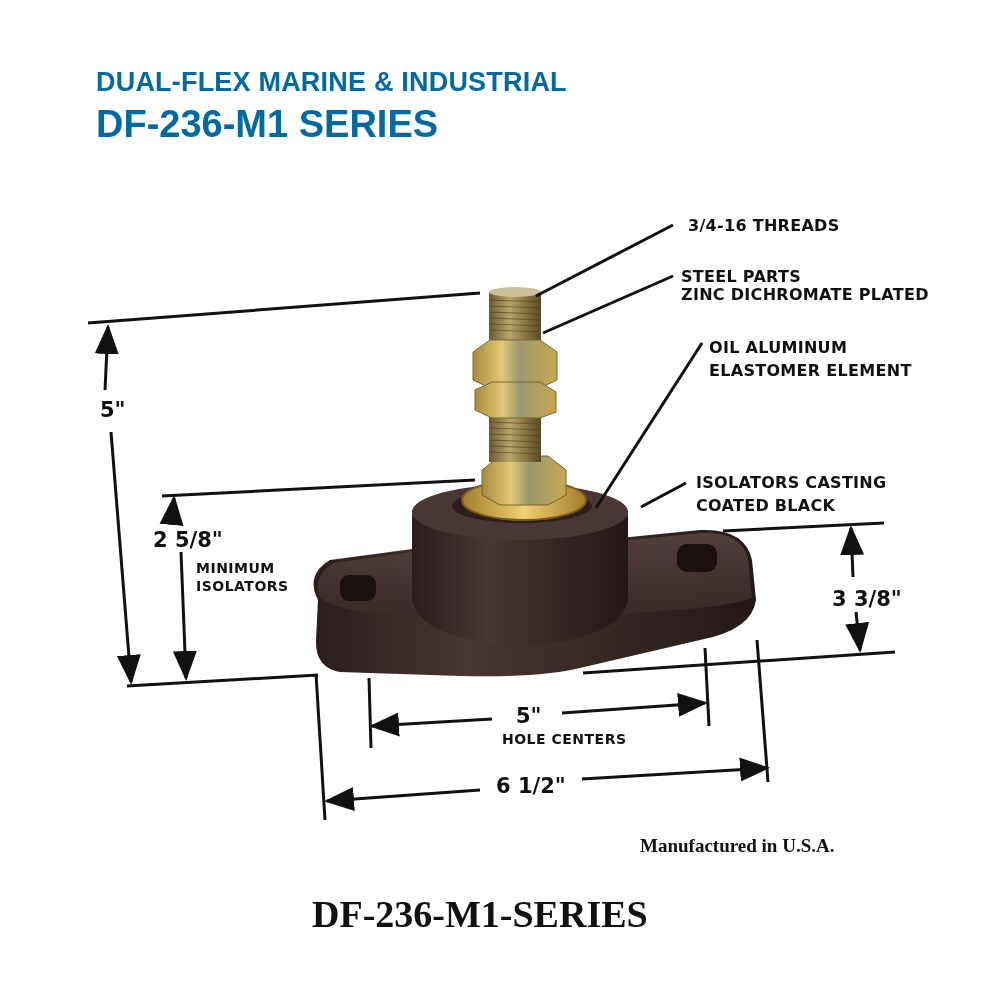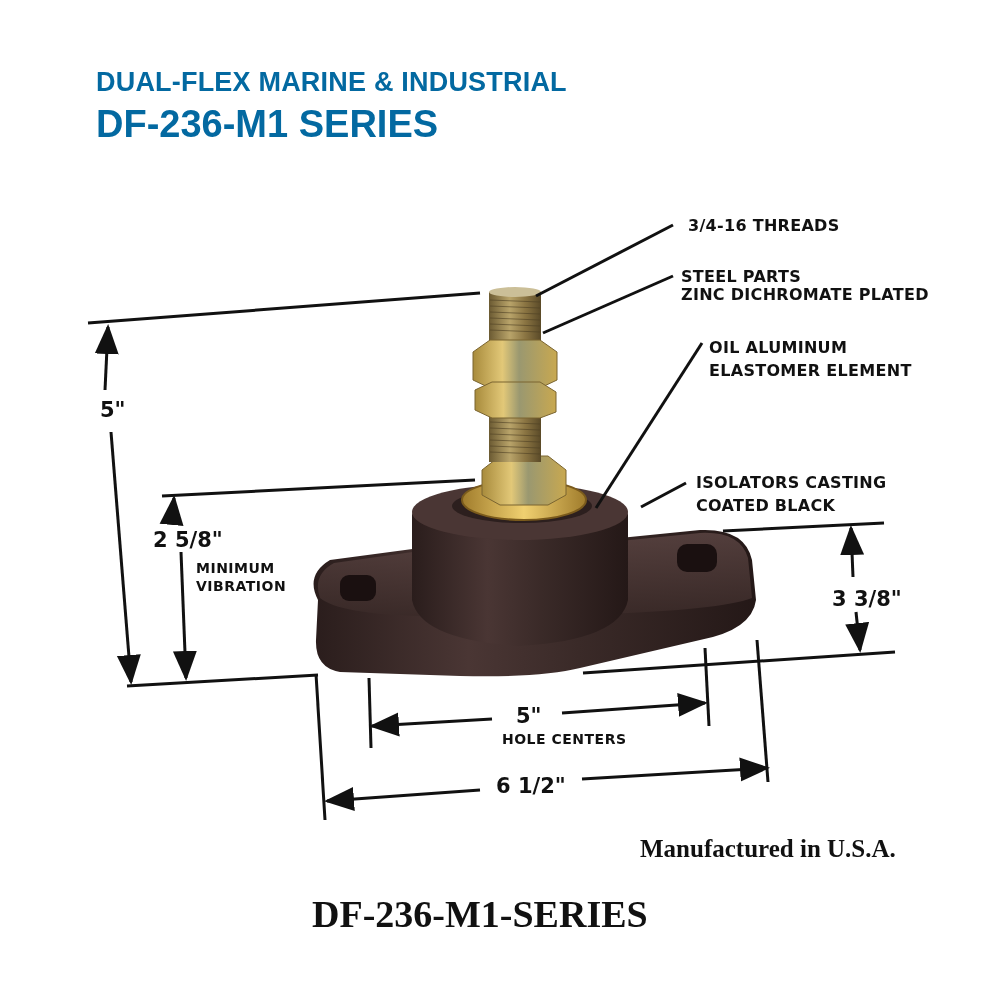--- a/index.html
+++ b/index.html
@@ -4,21 +4,21 @@
   <style>
     html, body { margin: 0; padding: 0; background: #ffffff; }
     body { width: 1000px; height: 1000px; position: relative; overflow: hidden; font-family: "Liberation Sans", sans-serif; }
     .title-block { position: absolute; left: 96px; top: 66px; color: #0369a1; font-family: Liberation Sans, sans-serif; font-weight: bold; }
     .title-line { font-size: 27px; line-height: 33px; letter-spacing: 0.2px; white-space: nowrap; }
     .title-series { font-size: 38px; line-height: 46px; margin-top: 2px; white-space: nowrap; }
     .callout { position: absolute; color: #111; font-family: "DejaVu Sans", sans-serif; font-weight: bold; font-size: 14.5px; line-height: 21px; white-space: nowrap; letter-spacing: 0.4px; }
     .callout.small { font-size: 16px; line-height: 17px; letter-spacing: 0.3px; }
     .dim { position: absolute; color: #111; font-family: "DejaVu Sans", sans-serif; font-weight: bold; font-size: 21px; white-space: nowrap; background: #fff; padding: 0 2px; }
     .dim-sub { position: absolute; color: #111; font-family: "DejaVu Sans", sans-serif; font-weight: bold; font-size: 14px; white-space: nowrap; letter-spacing: 0.5px; }
-    .made-in { position: absolute; left: 640px; top: 835px; font-family: "Liberation Serif", serif; font-weight: bold; font-size: 25px; color: #111; white-space: nowrap; }
+    .made-in { position: absolute; left: 640px; top: 835px; font-family: "Liberation Serif", serif; font-weight: bold; font-size: 19px; color: #111; white-space: nowrap; }
     .footer-series { position: absolute; left: 312px; top: 892px; font-family: "Liberation Serif", serif; font-weight: bold; font-size: 38px; color: #111; white-space: nowrap; }
     svg.drawing { position: absolute; left: 0; top: 0; }
   </style>
 </head>
 <body>
 
 <div class="title-block">
   <div class="title-line">DUAL-FLEX MARINE &amp; INDUSTRIAL</div>
   <div class="title-series">DF-236-M1 SERIES</div>
 </div>
@@ -132,20 +132,20 @@
 <div class="callout small" style="left:681px; top:268px;">STEEL PARTS</div>
 <div class="callout small" style="left:681px; top:286px;">ZINC DICHROMATE PLATED</div>
 <div class="callout small" style="left:709px; top:339px;">OIL ALUMINUM</div>
 <div class="callout small" style="left:709px; top:362px;">ELASTOMER ELEMENT</div>
 <div class="callout small" style="left:696px; top:474px;">ISOLATORS CASTING</div>
 <div class="callout small" style="left:696px; top:497px;">COATED BLACK</div>
 
 <div class="dim" style="left:98px; top:398px;">5"</div>
 <div class="dim" style="left:151px; top:528px;">2 5/8"</div>
 <div class="dim-sub" style="left:196px; top:560px;">MINIMUM</div>
-<div class="dim-sub" style="left:196px; top:578px;">VIBRATION</div>
+<div class="dim-sub" style="left:196px; top:578px;">ISOLATORS</div>
 <div class="dim" style="left:830px; top:587px;">3 3/8"</div>
 <div class="dim" style="left:514px; top:704px;">5"</div>
 <div class="dim-sub" style="left:502px; top:731px;">HOLE  CENTERS</div>
 <div class="dim" style="left:494px; top:774px;">6 1/2"</div>
 
 <div class="made-in">Manufactured in U.S.A.</div>
 <div class="footer-series">DF-236-M1-SERIES</div>
 
 </body></html>

